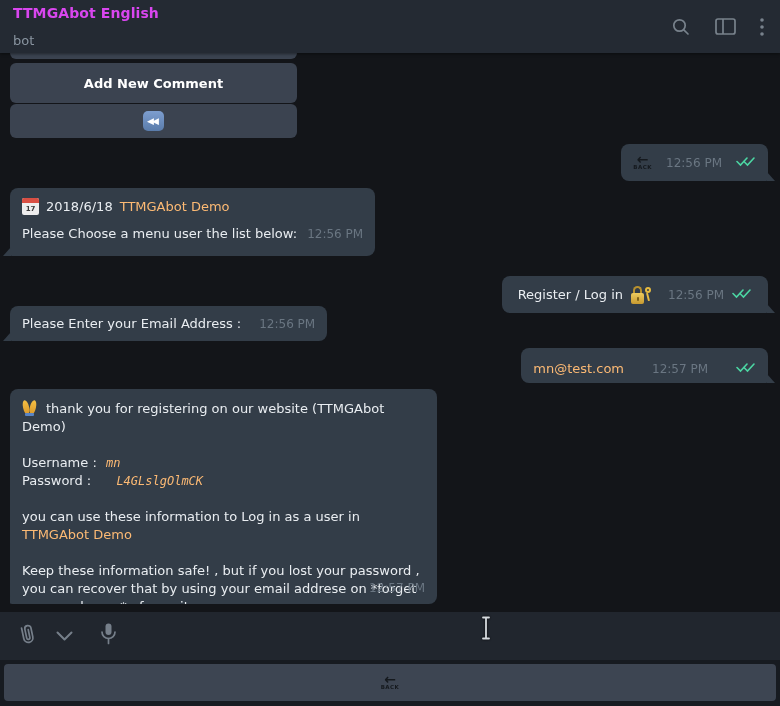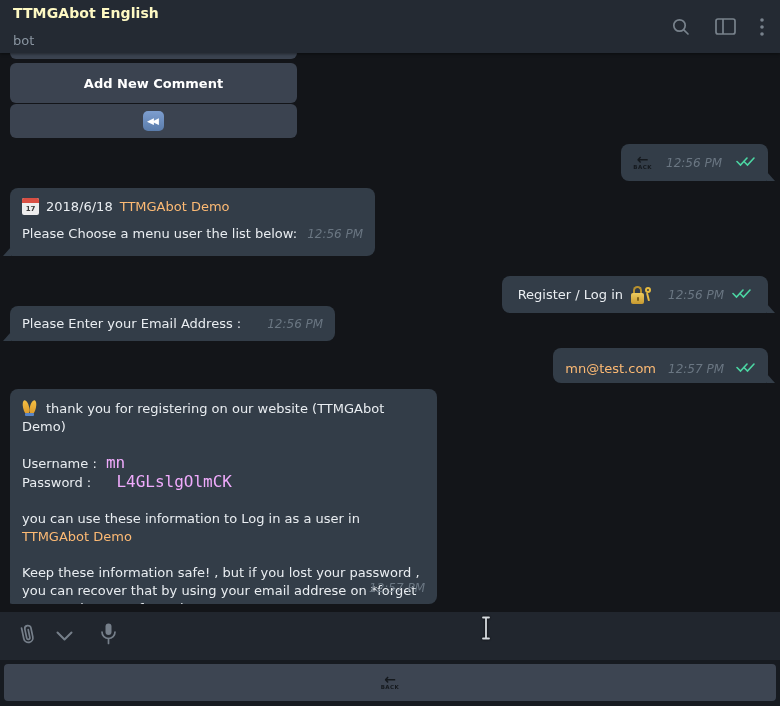--- a/index.html
+++ b/index.html
@@ -4,21 +4,21 @@
 <style>
   * { box-sizing: border-box; margin: 0; padding: 0; }
   html,body { background:#0d0f13; }
   body { font-family: "DejaVu Sans", sans-serif; }
   .stage { position:relative; width:780px; height:706px; background:#131519; overflow:hidden; }
 
   
   .header { position:absolute; top:0; left:0; width:780px; height:53px; background:#242a33;
             display:flex; align-items:center; justify-content:space-between; padding:0 16px 0 13px;
             box-shadow:0 1px 3px rgba(0,0,0,.45); z-index:5; }
-  .h-title { font-size:14px; font-weight:bold; color:#fef9c3; letter-spacing:.1px; }
+  .h-title { font-size:14px; font-weight:bold; color:#d946ef; letter-spacing:.1px; }
   .h-sub   { font-size:13px; color:#8994a0; margin-top:12px; }
   .h-icons { display:flex; align-items:center; gap:24px; }
   .h-icons svg { display:block; cursor:pointer; }
 
   
   .kb-btn { position:absolute; left:10px; width:287px; background:#3b4350; border-radius:6px;
             display:flex; align-items:center; justify-content:center; color:#fff; cursor:pointer; }
   .kb-partial { top:53px; height:6px; border-radius:0 0 6px 6px; }
   .kb-add { top:63px; height:40px; font-size:13px; font-weight:bold; }
   .kb-rewind { top:104px; height:34px; }
@@ -28,41 +28,41 @@
 
   
   .bubble { position:absolute; background:#333d48; color:#e9edf1; font-size:13px; border-radius:8px; }
   .bubble.out { right:12px; border-bottom-right-radius:2px; }
   .bubble.out::after { content:''; position:absolute; right:-7px; bottom:0; width:0; height:0;
             border-left:8px solid #333d48; border-top:9px solid transparent; }
   .bubble.in { left:10px; border-bottom-left-radius:2px; }
   .bubble.in::before { content:''; position:absolute; left:-7px; bottom:0; width:0; height:0;
             border-right:8px solid #333d48; border-top:9px solid transparent; }
   .row { display:flex; align-items:center; }
-  .time { font-size:12px; color:#6a7682; white-space:nowrap;font-style:italic; }
+  .time { font-size:12px; color:#6a7682; white-space:nowrap; }
   .checks { display:inline-block; }
   .teal { color:#fdba74; cursor:pointer; }
-  .mono { font-family:"DejaVu Sans Mono", monospace; font-size:16px; color:#f0abfc; }
+  .mono { font-family:"DejaVu Sans Mono", monospace; font-size:12px; color:#fdba74;font-style:italic; }
 
   .b-back { top:144px; height:37px; padding:0 12px; }
   .b-back .row { height:37px; gap:14px; }
 
   .b-menu { top:188px; height:68px; padding:10px 12px 8px; }
   .b-menu .line1 { display:flex; align-items:center; gap:7px; }
   .b-menu .line2 { display:flex; align-items:baseline; gap:10px; margin-top:11px; }
 
   .b-register { top:276px; height:37px; padding:0 16px; }
   .b-register .row { height:37px; gap:8px; }
   .b-register .time { margin-left:8px; }
 
   .b-emailq { top:306px; height:35px; padding:0 12px; }
-  .b-emailq .row { height:35px; gap:26px; }
+  .b-emailq .row { height:35px; gap:18px; }
 
   .b-email { top:348px; height:35px; padding:0 12px; }
-  .b-email .row { height:41px; gap:12px; }
+  .b-email .row { height:41px; gap:28px; }
 
   .b-welcome { top:389px; width:427px; height:215px; padding:11px 12px; line-height:18px; overflow:hidden; }
   .b-welcome p { margin:0; }
   .b-welcome .gap { margin-top:18px; }
   .b-welcome .w-time { position:absolute; right:12px; bottom:7px; }
 
   
   .back-emoji { display:flex; flex-direction:column; align-items:center; color:#15191e; line-height:1; }
   .back-emoji .arr { font-size:14px; font-weight:bold; line-height:10px; }
   .back-emoji .lbl { font-size:5.5px; font-weight:bold; letter-spacing:.5px; margin-top:1px; }

